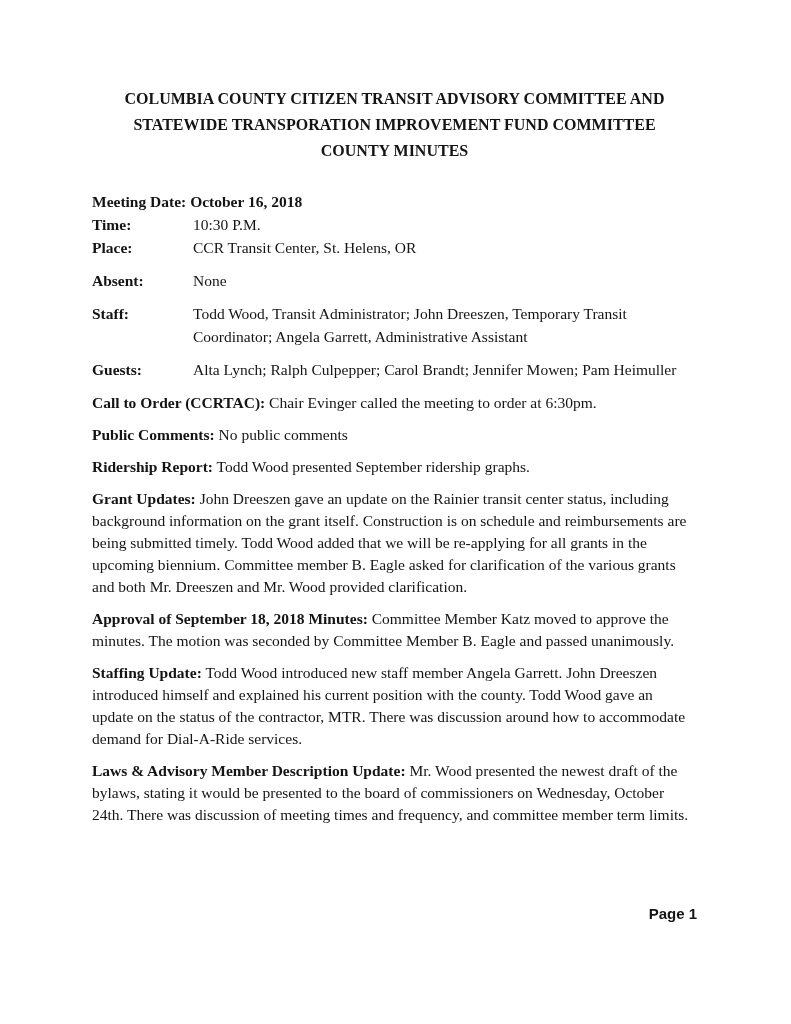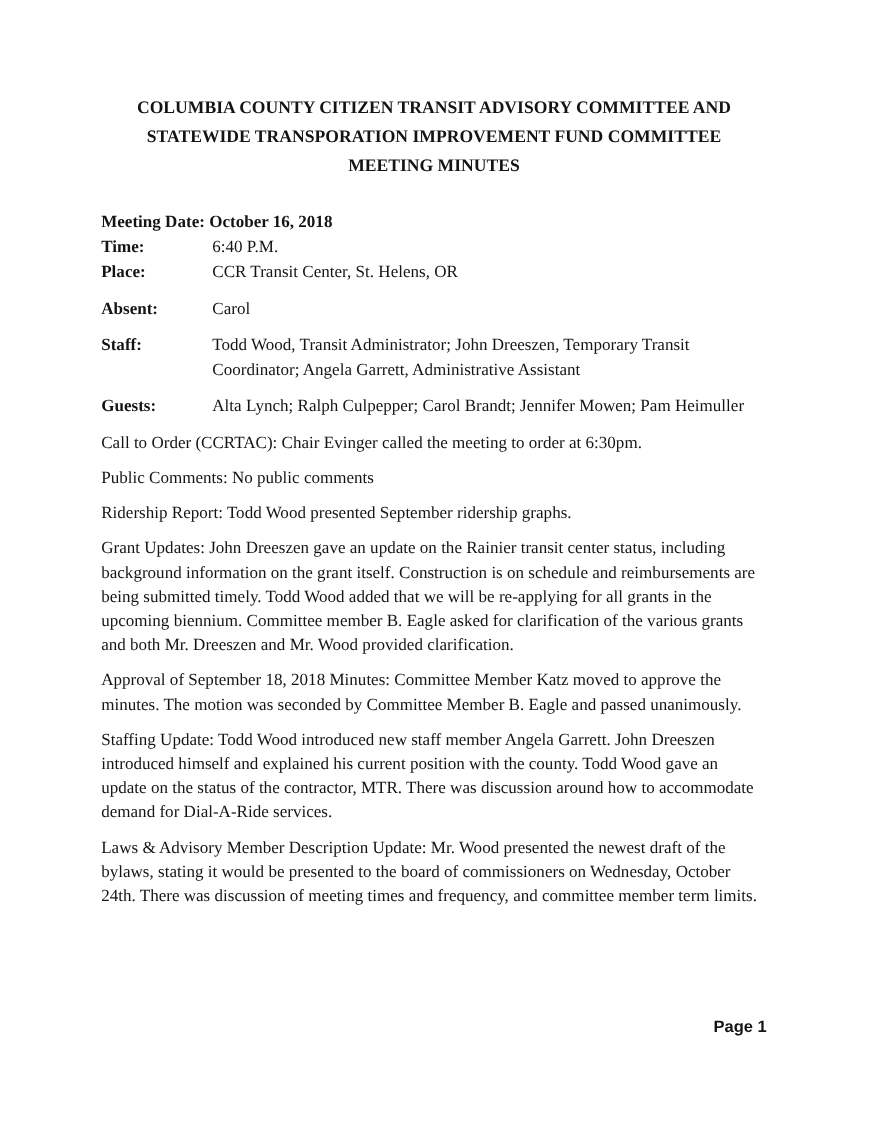--- a/index.html
+++ b/index.html
@@ -53,61 +53,61 @@
   .gap-top {
     margin-top: 10px;
   }
   .body-section {
     margin-top: 11px;
   }
   .para {
     margin: 0 0 10px 0;
   }
   .para .lead {
-    font-weight: normal;
+    font-weight: bold;
     margin-top: 12px;
   }
   .footer {
     position: absolute;
     right: 94px;
-    bottom: 54px;
+    bottom: 74px;
     font-family: "Liberation Sans", "DejaVu Sans", sans-serif;
     font-weight: bold;
     font-size: 15px;
     line-height: 17px;
     padding-left: 32px;
   }
 </style>
 </head>
 <body>
 
 <div class="page">
 
   <div class="title">
     <div>COLUMBIA COUNTY CITIZEN TRANSIT ADVISORY COMMITTEE AND</div>
     <div>STATEWIDE TRANSPORATION IMPROVEMENT FUND COMMITTEE</div>
-    <div>MEETING MINUTES</div>
+    <div>COUNTY MINUTES</div>
   </div>
 
   <div>
     <div class="meta-row inline">
       <span class="label">Meeting Date:</span>
       <span class="value">October 16, 2018</span>
     </div>
     <div class="meta-row">
       <span class="label">Time:</span>
-      <span class="value">6:40 P.M.</span>
+      <span class="value">10:30 P.M.</span>
     </div>
     <div class="meta-row">
       <span class="label">Place:</span>
       <span class="value">CCR Transit Center, St. Helens, OR</span>
     </div>
     <div class="meta-row gap-top">
       <span class="label">Absent:</span>
-      <span class="value">Carol</span>
+      <span class="value">None</span>
     </div>
     <div class="meta-row gap-top">
       <span class="label">Staff:</span>
       <span class="value">Todd Wood, Transit Administrator; John Dreeszen, Temporary Transit Coordinator; Angela Garrett, Administrative Assistant</span>
     </div>
     <div class="meta-row gap-top">
       <span class="label">Guests:</span>
       <span class="value">Alta Lynch; Ralph Culpepper; Carol Brandt; Jennifer Mowen; Pam Heimuller</span>
     </div>
   </div>

